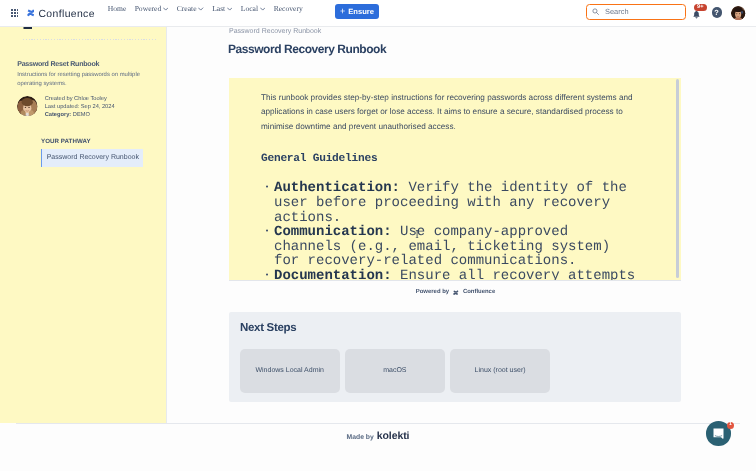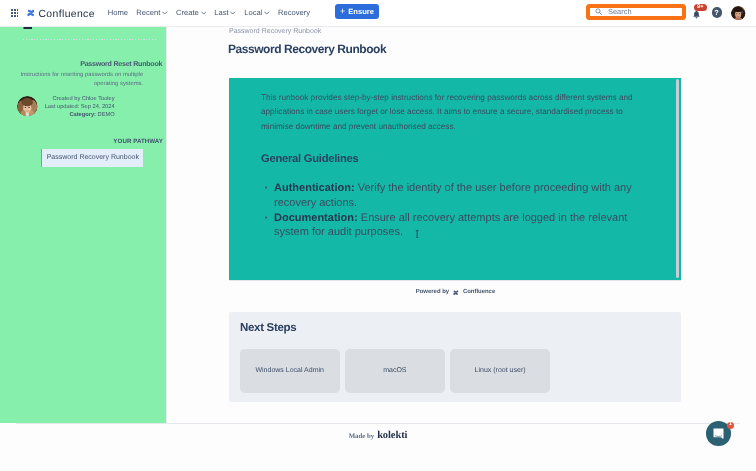--- a/index.html
+++ b/index.html
@@ -18,42 +18,42 @@
   .topnav{
     position:absolute; left:0; top:0; width:756px; height:27px;
     background:#ffffff;
     border-bottom:1px solid #e9ebee; z-index:20;
   }
   .grid-icon{ position:absolute; left:11px; top:9.4px; width:7.5px; height:7.5px; display:grid;
     grid-template-columns:repeat(3,1.7px); grid-template-rows:repeat(3,1.7px); gap:1.2px; }
   .grid-icon i{ background:#44546f; display:block; width:1.7px; height:1.7px; border-radius:0.3px;}
   .brand{ position:absolute; left:26.5px; top:0; height:29px; display:flex; align-items:center; gap:4.2px; }
   .brand-name{ font-size:10.4px; font-weight:400; color:#222f45; letter-spacing:0.38px; }
-  .navitems{ position:absolute; left:103.5px; top:0; height:24px; display:flex; align-items:center; }
+  .navitems{ position:absolute; left:103.5px; top:0; height:24px; display:flex; align-items:flex-start;font-family:Liberation Serif, serif; }
   .navitem{ font-size:7.6px; color:#44546f; padding:4px 4.2px; display:flex; align-items:center; gap:1.8px; white-space:nowrap; }
   .caret{ width:5.4px;height:4px; margin-top:1px; display:block;}
   .create-btn{ position:absolute; left:335px; top:4.3px; background:#2c6ddb; color:#fff; font-size:7.6px; font-weight:700;
     border-radius:3px; height:15px; width:44px; display:flex; align-items:center; justify-content:center; gap:3px; }
   .plus{ font-size:9px; font-weight:400; line-height:1; position:relative; top:-0.3px;}
   .nav-right{ position:absolute; left:586px; top:0; height:22px; display:flex; align-items:center; gap:0; }
-  .searchbox{ position:absolute; left:0px; top:4px; width:100px; height:15.5px; border:4px solid #f97316; border-radius:3.5px;
+  .searchbox{ position:absolute; left:0px; top:4px; width:100px; height:15.5px; border:1px solid #f97316; border-radius:3.5px;
     display:flex; align-items:center; padding-left:5.2px; gap:5.5px; background:#fff; }
   .searchbox .ph{ font-size:7.4px; color:#6b778c; }
   .bellwrap{ position:absolute; left:107px; top:10.8px; width:8px; height:8px; }
   .badge{ position:absolute; left:0.9px; top:-7.3px; width:12.8px; height:7.9px; background:#c7432f; color:#fff;
     font-size:5.6px; font-weight:700; border-radius:4px; line-height:1; letter-spacing:0px;
     display:flex; align-items:center; justify-content:center;}
   .helpicon{ position:absolute; left:125.5px; top:7.4px; width:10.2px; height:10.2px; border-radius:50%; background:#44566f; color:#fff;
     font-size:7.4px; font-weight:700; display:flex; align-items:center; justify-content:center; line-height:1;}
   .avatar{ position:absolute; left:145.4px; top:6px; width:14.3px; height:14.3px; border-radius:50%; overflow:hidden; }
 
   
   .sidebar{
     position:absolute; left:0; top:27px; width:166.5px; height:396px;
-    background:#86efac; border-right:1px solid #e7eaee;text-align:right;
+    background:#fef9c3; border-right:1px solid #e7eaee;
   }
   .side-logo{ position:absolute; left:22.5px; top:-7px; width:9.5px; height:9px; overflow:hidden; }
   .side-divider{ position:absolute; left:22.5px; top:12px; width:133px; height:1px;
      background:repeating-linear-gradient(to right,#d9dde4 0 1.3px,transparent 1.3px 2.8px); }
   .side-body{ position:absolute; left:17.2px; top:33.8px; width:145px; }
   .side-title{ font-size:7.1px; font-weight:700; letter-spacing:-0.25px; color:#4a5a73; line-height:1;}
   .side-desc{ font-size:5.9px; color:#5e6c84; margin-top:3.5px; line-height:8.6px; width:126px;}
   .meta-row{ display:flex; gap:7px; margin-top:5.5px; align-items:flex-start;}
   .meta-av{ width:20.5px; height:20.5px; border-radius:50%; overflow:hidden; flex:0 0 20.5px; margin-top:1.5px;}
   .meta-lines{ font-size:5.7px; color:#44546f; line-height:7.8px; padding-top:2px;}
@@ -63,28 +63,28 @@
   .pathway-item{ position:absolute; left:-0.3px; top:9.7px; background:#e4edfa; border-left:1.6px solid #6b9aec;
      height:18.6px; display:flex; align-items:center; padding-left:5px;
      font-size:7px; color:#44546f; width:102px;}
 
   
   .main{ position:absolute; left:0; top:0; width:756px; height:471px; }
   .breadcrumb{ position:absolute; left:229px; top:28.3px; font-size:7px; color:#8a93a5; line-height:1;}
   .page-title{ position:absolute; left:228px; top:43px; font-size:12px; font-weight:700; color:#2b4162; letter-spacing:-0.45px; line-height:1;}
 
   .card{ position:absolute; left:229px; top:78px; width:452px; height:203px;
-     background:#14b8a6; border-bottom:1px solid #e3e6eb; overflow:hidden;}
+     background:#fef9c3; border-bottom:1px solid #e3e6eb; overflow:hidden;}
   .card-inner{ position:absolute; left:32px; top:13px; width:381px; }
   .para{ font-size:8.2px; color:#3b4a61; line-height:14.4px; }
   .h2{ font-size:11.2px; font-weight:700; color:#2b4162; letter-spacing:-0.25px;
-       margin-top:20px; margin-bottom:16px; line-height:1;}
+       margin-top:20px; margin-bottom:16px; line-height:1;font-family:Liberation Mono, monospace;}
   ul.bullets{ list-style:none; }
   ul.bullets{ margin-top:6px; }
-  ul.bullets li{ font-size:11px; color:#3b4a61; line-height:14.6px; position:relative; padding-left:13px;}
+  ul.bullets li{ font-size:14px; color:#3b4a61; line-height:14.6px; position:relative; padding-left:13px;font-family:Liberation Mono, monospace;}
   ul.bullets li:before{ content:"\2022"; position:absolute; left:3.8px; top:0; font-size:7.6px;
      color:#44546f; line-height:14.6px;}
   ul.bullets li b{ font-weight:700; color:#25374f; }
   .closing{ font-size:8.1px; color:#3b4a61; margin-top:4.5px; line-height:14.6px;}
 
   .scrollbar{ position:absolute; left:675.6px; top:78.8px; width:3.2px; height:199px;
      background:#c7cdd7; border-radius:2px; }
 
   .powered{ position:absolute; left:229.5px; top:289px; width:452px; display:flex; justify-content:center;
      align-items:center; gap:4.2px; font-size:5.95px; color:#44546f; font-weight:700; line-height:7px;}
@@ -92,21 +92,21 @@
   .nextcard{ position:absolute; left:229px; top:312px; width:452px; height:90px;
      background:#eceff3; border-radius:2px;}
   .next-title{ position:absolute; left:11px; top:11px; font-size:11.5px; font-weight:700;
      color:#2b4162; letter-spacing:-0.3px; line-height:1;}
   .tiles{ position:absolute; left:10.5px; top:36.5px; display:flex; gap:4.8px;}
   .tile{ width:100.4px; height:44.5px; background:#dadde2; border-radius:5px;
      display:flex; align-items:center; justify-content:center; font-size:7px; color:#3d4f68;}
 
   .footer-line{ position:absolute; left:16.4px; top:423px; width:724px; height:1px; background:#e5e8ed;}
   .madeby{ position:absolute; left:166px; top:433px; width:424px; display:flex; align-items:baseline;
-     justify-content:center; gap:3px; line-height:6.5px;font-family:Liberation Serif, serif;}
+     justify-content:center; gap:3px; line-height:6.5px;}
   .madeby .mb{ font-size:6.8px; font-weight:700; color:#5a6b84; }
   .madeby .kolekti{ font-size:10.5px; font-weight:700; color:#26324b; letter-spacing:-0.1px;}
 
   .chatwidget{ position:absolute; left:706px; top:421px; width:24.8px; height:24.5px; border-radius:50%;
      background:#2b6173; display:flex; align-items:center; justify-content:center;}
   .chatbadge{ position:absolute; left:726.8px; top:421.5px; width:7.2px; height:7.2px; border-radius:50%;
      background:#e2553f; color:#fff; font-size:5.2px; font-weight:700; display:flex;
      align-items:center; justify-content:center; line-height:1;}
 
   .cursor{ position:absolute; left:414.5px; top:229.5px; width:4.2px; height:8.6px; z-index:40;}
@@ -131,21 +131,21 @@
       <path d="M1.16 23.26c-.33.54-.7 1.16-1.02 1.66a.65.65 0 0 0 .22.9l6.62 4.07c.31.19.71.09.9-.22.26-.44.6-1.01 .97-1.62 2.6-4.3 5.22-3.77 9.94-1.52l6.56 3.12c.33.16.73.01.87-.32l3.15-7.13a.65.65 0 0 0-.33-.86c-1.39-.65-4.14-1.95-6.62-3.15-8.95-4.35-16.55-4.07-21.26 5.07z" fill="#3a74dd"></path>
       <path d="M30.84 8.74c.33-.54.7-1.16 1.02-1.66a.65.65 0 0 0-.22-.9L25.02 2.11a.66.66 0 0 0-.9.22c-.26.44-.6 1.01-.97 1.62-2.6 4.3-5.22 3.77-9.94 1.52L6.65 2.35a.65.65 0 0 0-.87.32L2.63 9.8a.65.65 0 0 0 .33.86c1.39.65 4.14 1.95 6.62 3.15 8.95 4.35 16.55 4.07 21.26-5.07z" fill="#3a74dd"></path>
     </svg>
     <span class="brand-name">Confluence</span>
   </div>
   <div class="navitems">
     <div class="navitem">
         <span>Home</span>
       </div>
     <div class="navitem">
-        <span>Recent</span>
+        <span>Powered</span>
         <svg class="caret" viewBox="0 0 10 7">
           <path d="M1 1.5 L5 5.5 L9 1.5" stroke="#5a6b87" stroke-width="1.6" fill="none" stroke-linecap="round" stroke-linejoin="round"></path>
         </svg>
       </div>
     <div class="navitem">
         <span>Create</span>
         <svg class="caret" viewBox="0 0 10 7">
           <path d="M1 1.5 L5 5.5 L9 1.5" stroke="#5a6b87" stroke-width="1.6" fill="none" stroke-linecap="round" stroke-linejoin="round"></path>
         </svg>
       </div>
@@ -268,20 +268,21 @@
 <div class="main">
   <div class="breadcrumb">Password Recovery Runbook</div>
   <h1 class="page-title">Password Recovery Runbook</h1>
 
   <div class="card">
     <div class="card-inner">
       <p class="para">This runbook provides step-by-step instructions for recovering passwords across different systems and applications in case users forget or lose access. It aims to ensure a secure, standardised process to minimise downtime and prevent unauthorised access.</p>
       <h2 class="h2">General Guidelines</h2>
       <ul class="bullets">
         <li><b>Authentication:</b><span> Verify the identity of the user before proceeding with any recovery actions.</span></li>
+        <li><b>Communication:</b><span> Use company-approved channels (e.g., email, ticketing system) for recovery-related communications.</span></li>
         <li><b>Documentation:</b><span> Ensure all recovery attempts are logged in the relevant system for audit purposes.</span></li>
       </ul>
     </div>
   </div>
   <div class="scrollbar"></div>
 
   <div class="powered">
     <span>Powered by</span>
     <svg width="5.4" height="5.4" viewBox="0 0 32 32">
       <path d="M1.16 23.26c-.33.54-.7 1.16-1.02 1.66a.65.65 0 0 0 .22.9l6.62 4.07c.31.19.71.09.9-.22.26-.44.6-1.01 .97-1.62 2.6-4.3 5.22-3.77 9.94-1.52l6.56 3.12c.33.16.73.01.87-.32l3.15-7.13a.65.65 0 0 0-.33-.86c-1.39-.65-4.14-1.95-6.62-3.15-8.95-4.35-16.55-4.07-21.26 5.07z" fill="#44546f"></path>

